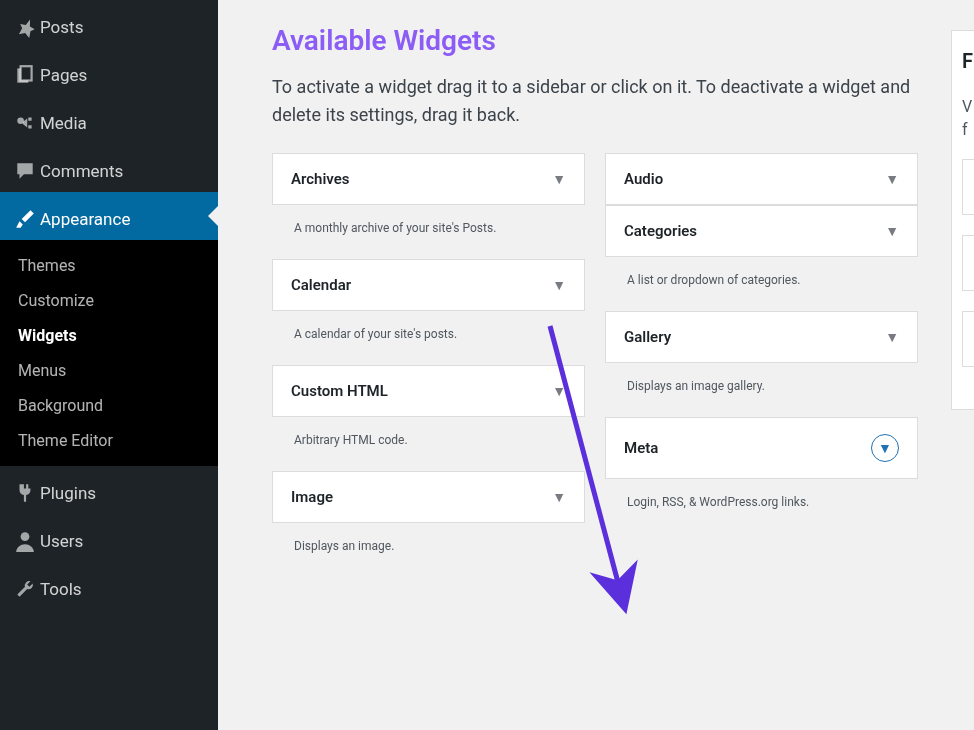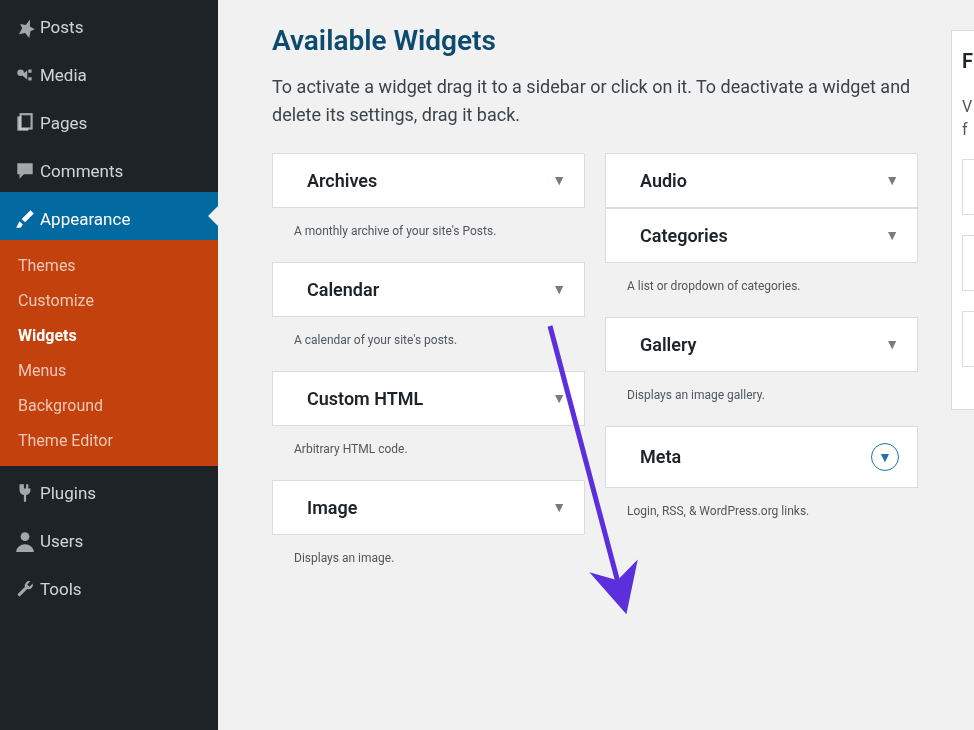--- a/index.html
+++ b/index.html
@@ -43,21 +43,21 @@
 .menu-item.active::after {
   content: "";
   position: absolute;
   right: 0;
   top: 50%;
   transform: translateY(-50%);
   border: 10px solid transparent;
   border-right-color: #f1f1f1;
 }
 .submenu {
-  background: #c2410c;
+  background: #000000;
   padding: 8px 0;
 }
 .submenu-item {
   padding: 8px 8px 8px 18px;
   font-size: 16px;
   color: rgba(255,255,255,0.7);
   cursor: pointer;
 }
 .submenu-item.current {
   color: #fff;
@@ -67,21 +67,21 @@
 .content {
   position: absolute;
   left: 240px;
   top: 0;
   width: 710px;
   padding: 24px 32px 40px 32px;
 }
 .page-title {
   font-size: 28px;
   font-weight: 600;
-  color: #0c4a6e;
+  color: #8b5cf6;
   margin-bottom: 16px;
 }
 .page-desc {
   font-size: 18px;
   color: #3c434a;
   line-height: 1.55;
   margin-bottom: 24px;
 }
 .widget-grid {
   display: grid;
@@ -93,24 +93,23 @@
   background: #fff;
   border: 1px solid #dcdcde;
   padding: 16px 18px;
   display: flex;
   justify-content: space-between;
   align-items: center;
   cursor: pointer;
   margin-top: 0;
 }
 .widget-title {
-  font-size: 18px;
+  font-size: 15px;
   font-weight: 600;
   color: #1d2327;
-  margin-left: 16px;
 }
 .chevron {
   color: #787c82;
   font-size: 14px;
 }
 .chevron.circled {
   width: 28px; height: 28px;
   border: 1px solid #2271b1;
   border-radius: 50%;
   display: flex;
@@ -164,36 +163,36 @@
       <svg width="22" height="22" viewBox="0 0 20 20" fill="currentColor">
           <path d="M12 2l-2 6-5 1 3 3-1 6 5-3 5 3-1-6 3-3-5-1z" transform="rotate(20 10 10)"></path>
         </svg>
     </span>
     <span>Posts</span>
   </div>
 
   <div class="menu-item">
     <span class="icon">
       <svg width="22" height="22" viewBox="0 0 20 20" fill="currentColor">
+          <rect x="3" y="4" width="10" height="13"></rect>
+          <rect x="6" y="2" width="10" height="13" fill="#1d2327" stroke="currentColor" stroke-width="2"></rect>
+        </svg>
+    </span>
+    <span>Pages</span>
+  </div>
+
+  <div class="menu-item">
+    <span class="icon">
+      <svg width="22" height="22" viewBox="0 0 20 20" fill="currentColor">
           <circle cx="6" cy="8" r="3"></circle>
           <path d="M8 9l4-3v8l-4-3z"></path>
           <path d="M13 5h3v3h-3zM13 12h3v3h-3z"></path>
         </svg>
     </span>
     <span>Media</span>
-  </div>
-
-  <div class="menu-item">
-    <span class="icon">
-      <svg width="22" height="22" viewBox="0 0 20 20" fill="currentColor">
-          <rect x="3" y="4" width="10" height="13"></rect>
-          <rect x="6" y="2" width="10" height="13" fill="#1d2327" stroke="currentColor" stroke-width="2"></rect>
-        </svg>
-    </span>
-    <span>Pages</span>
   </div>
 
   <div class="menu-item">
     <span class="icon">
       <svg width="22" height="22" viewBox="0 0 20 20" fill="currentColor">
           <path d="M3 3h14v10H9l-4 4v-4H3z"></path>
         </svg>
     </span>
     <span>Comments</span>
   </div>

